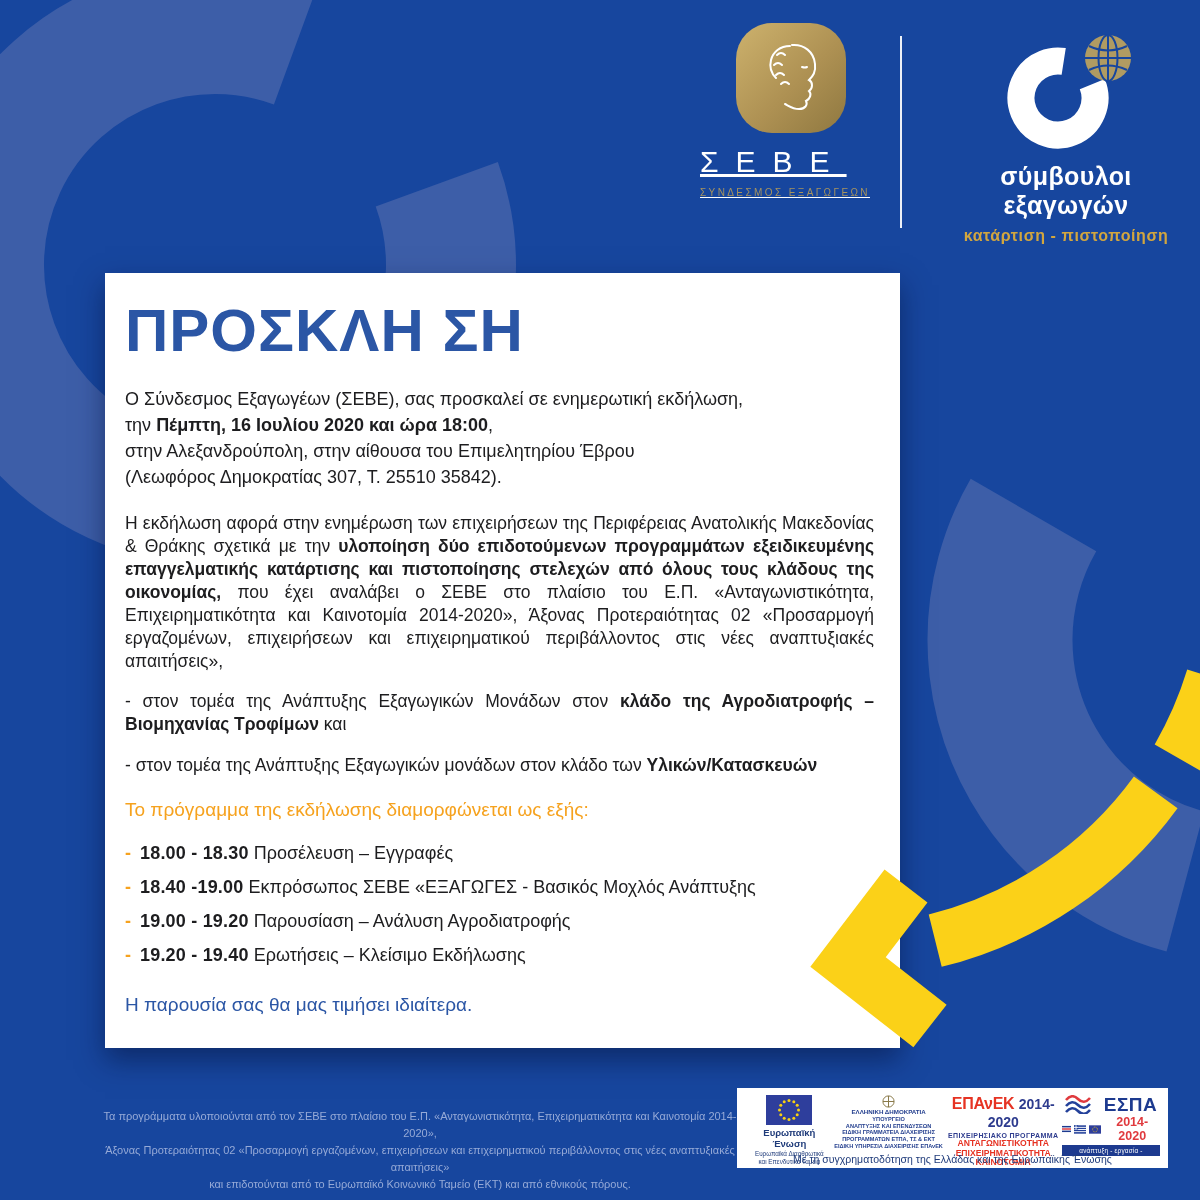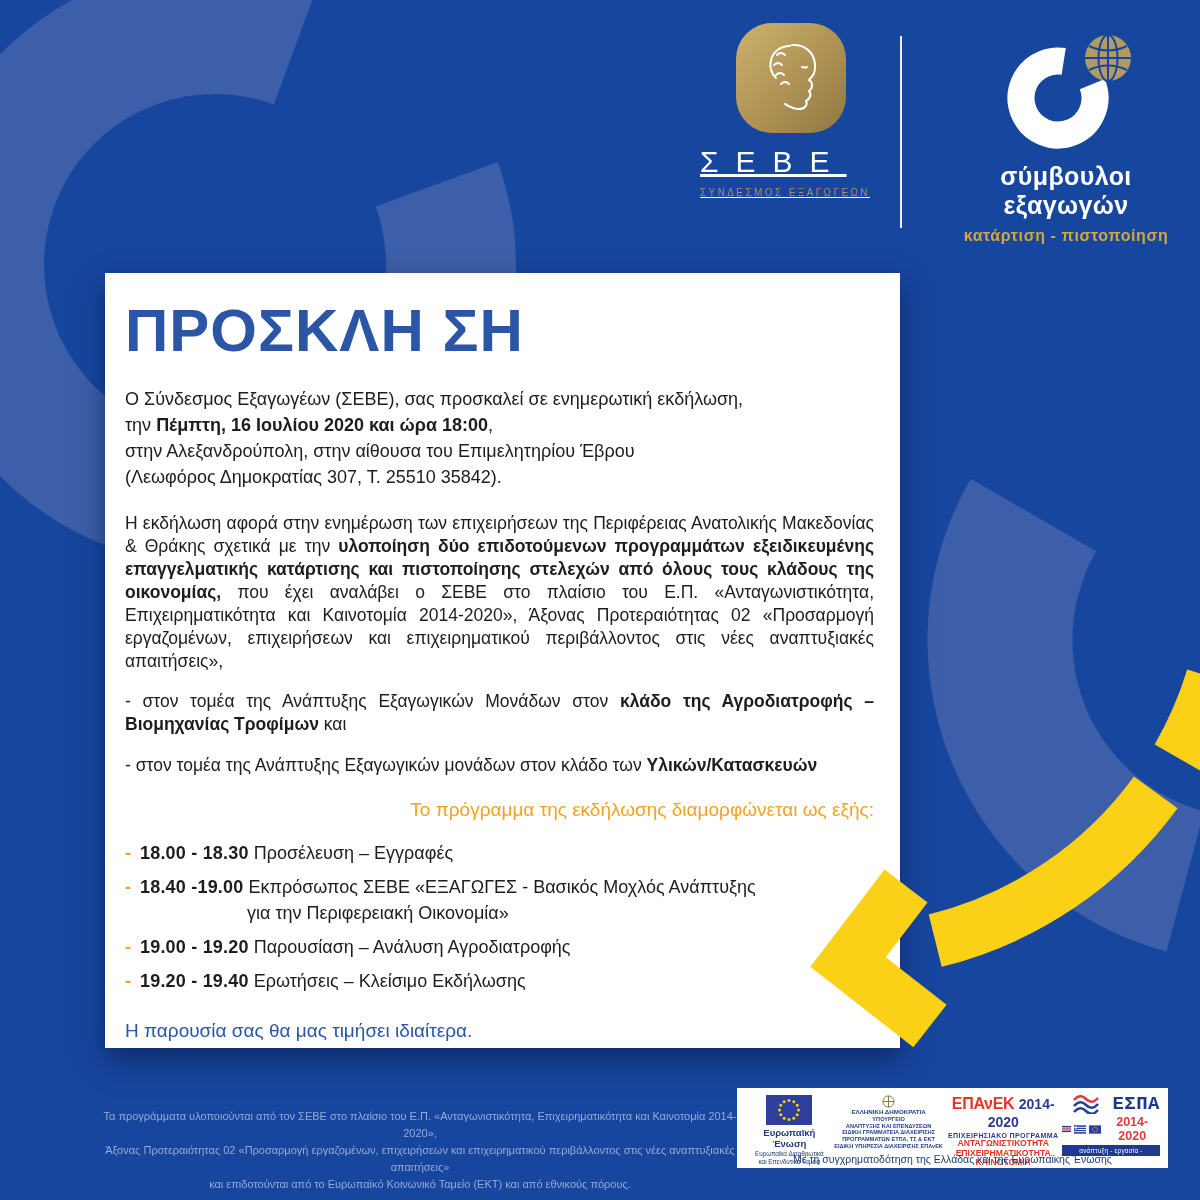--- a/index.html
+++ b/index.html
@@ -26,21 +26,21 @@
     position:absolute;left:105px;top:273px;width:795px;height:775px;background:#ffffff;
     box-sizing:border-box;padding:26px 26px 0 20px;z-index:2;
     box-shadow:0 12px 26px rgba(4,16,56,.5);
     color:#1D1D1F;
   }
   .card h1{margin:0;font-size:60px;line-height:1.08;font-weight:700;color:#2B56A5;letter-spacing:1px;}
   .intro{margin-top:22px;font-size:18px;line-height:26px;}
   .body-par{margin-top:22px;font-size:17.5px;line-height:23px;text-align:justify;}
   .bullet{margin-top:7px;font-size:17.5px;line-height:23px;text-align:justify;}
   .bold{font-weight:700;}
-  .prog-head{margin-top:22px;font-size:19px;color:#F6A21E;text-align:right;}
+  .prog-head{margin-top:22px;font-size:19px;color:#F6A21E;}
   .prog{margin-top:12px;}
   .prog-row{font-size:18px;line-height:26px;margin-bottom:8px;}
   .prog-row .dash{color:#F6A21E;font-weight:700;margin-right:9px;}
   .prog-row .time{font-weight:700;letter-spacing:.2px;}
   .prog-row .desc{margin-left:5px;}
   .desc2{display:block;margin-left:122px;}
   .closing{margin-top:26px;font-size:19px;color:#2B56A5;}
 
   
   .fine-print{
@@ -58,21 +58,21 @@
   .eu-sub{font-size:6.3px;color:#1F3B7A;line-height:7.5px;margin-top:1px;}
   .ministry-col{width:116px;color:#25408F;}
   .ministry-line{font-size:5.6px;line-height:6.8px;font-weight:700;}
   .m1{font-size:6.2px;}
   .epanek-col{width:122px;}
   .epanek-name{font-size:16px;font-weight:800;color:#E63323;letter-spacing:-.3px;}
   .epanek-years{font-size:14px;font-weight:700;color:#2D3B8E;}
   .epanek-l2{font-size:7px;font-weight:700;color:#2D3B8E;letter-spacing:.4px;margin-top:1px;}
   .epanek-red{font-size:8.6px;font-weight:800;color:#E63323;line-height:9.6px;}
   .espa-col{width:100px;}
-  .espa-top{display:flex;align-items:flex-end;justify-content:flex-end;gap:13px;font-family:Liberation Mono, monospace;}
+  .espa-top{display:flex;align-items:flex-end;justify-content:center;gap:13px;}
   .espa-name{font-size:19px;font-weight:800;color:#1D3A8F;letter-spacing:.5px;line-height:19px;}
   .espa-mid{display:flex;align-items:center;justify-content:center;gap:3px;margin-top:1px;}
   .espa-years{font-size:12.5px;font-weight:800;color:#E03A3E;}
   .espa-bar{margin:2px auto 0;width:98px;height:11px;background:#1D3A8F;color:#fff;font-size:6.4px;line-height:11px;letter-spacing:.2px;}
   .strip-caption{position:absolute;left:0;right:0;bottom:3px;text-align:center;font-size:10.5px;color:#1F3B7A;}
 </style>
 </head>
 <body>
 
 <svg class="bg-layer" viewBox="0 0 1200 1200">
@@ -142,21 +142,20 @@
   </p>
 
   <p class="prog-head">Το πρόγραμμα της εκδήλωσης διαμορφώνεται ως εξής:</p>
 
   <div class="prog">
     <div class="prog-row">
       <span class="dash">-</span><span class="time">18.00 - 18.30</span><span class="desc">Προσέλευση – Εγγραφές</span>
     </div>
     <div class="prog-row">
       <span class="dash">-</span><span class="time">18.40 -19.00</span><span class="desc">Εκπρόσωπος ΣΕΒΕ «ΕΞΑΓΩΓΕΣ - Βασικός Μοχλός Ανάπτυξης</span>
-      <span class="desc2">για την Περιφερειακή Οικονομία»</span>
     </div>
     <div class="prog-row">
       <span class="dash">-</span><span class="time">19.00 - 19.20</span><span class="desc">Παρουσίαση – Ανάλυση Αγροδιατροφής</span>
     </div>
     <div class="prog-row">
       <span class="dash">-</span><span class="time">19.20 - 19.40</span><span class="desc">Ερωτήσεις – Κλείσιμο Εκδήλωσης</span>
     </div>
   </div>
 
   <p class="closing">Η  παρουσία σας θα μας τιμήσει ιδιαίτερα.</p>

